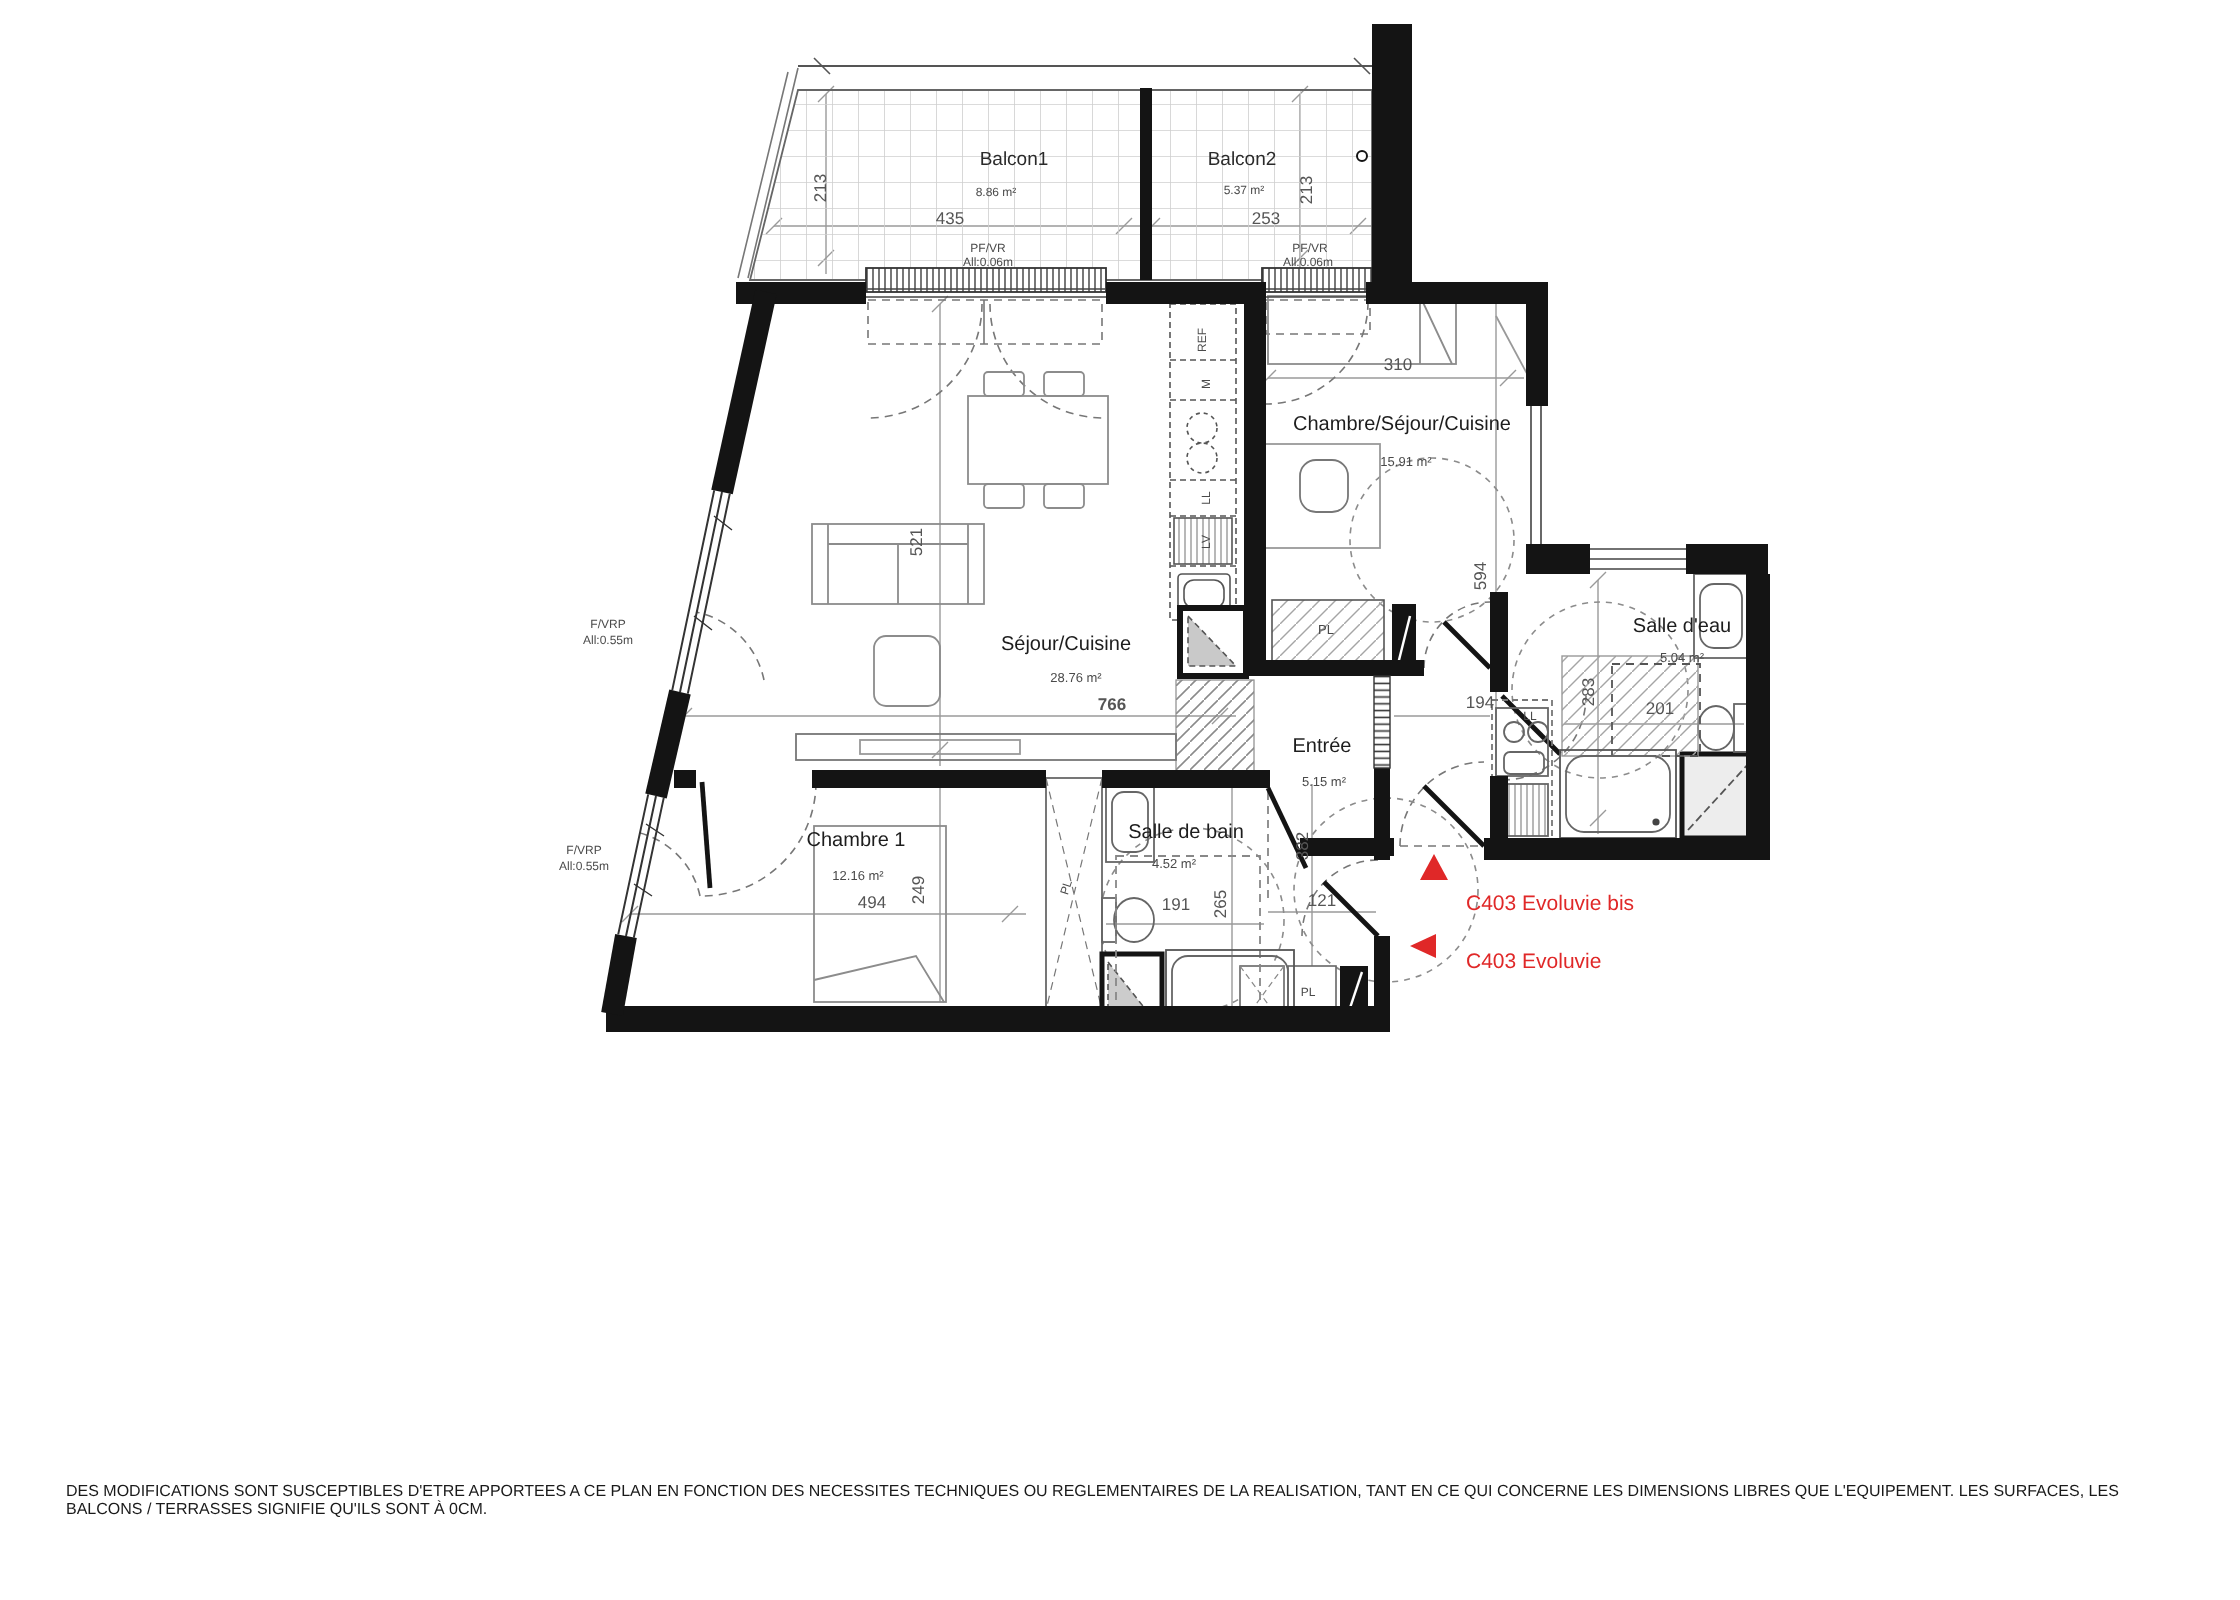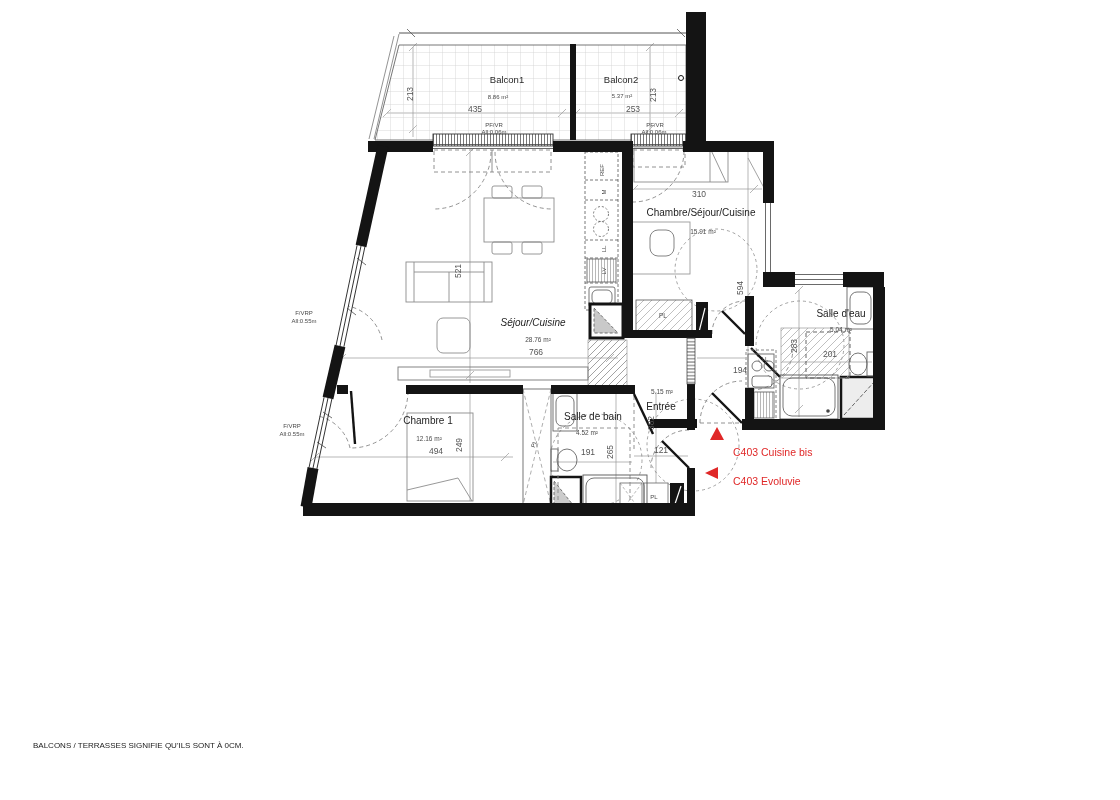--- a/index.html
+++ b/index.html
@@ -257,40 +257,40 @@
 <div class="lbl s6" style="left:494px;top:125px;">PF/VR</div>
 <div class="lbl s6" style="left:494px;top:132px;">All:0.06m</div>
 
 <div class="lbl s9" style="left:621px;top:80px;">Balcon2</div>
 <div class="lbl s6" style="left:622px;top:96px;">5.37 m²</div>
 <div class="lbl s85" style="left:633px;top:109px;">253</div>
 <div class="lbl rot s85" style="left:653px;top:95px;">213</div>
 <div class="lbl s6" style="left:655px;top:125px;">PF/VR</div>
 <div class="lbl s6" style="left:654px;top:132px;">All:0.06m</div>
 
-<div class="lbl s10" style="left:533px;top:323px;font-style:italic;">Séjour/Cuisine</div>
+<div class="lbl s10" style="left:533px;top:323px;">Séjour/Cuisine</div>
 <div class="lbl s65" style="left:538px;top:340px;">28.76 m²</div>
-<div class="lbl s85" style="left:536px;top:352px;">766</div>
+<div class="lbl s85" style="left:556px;top:352px;font-weight:bold;">766</div>
 <div class="lbl rot s85" style="left:458px;top:271px;">521</div>
 
 <div class="lbl s10" style="left:701px;top:213px;">Chambre/Séjour/Cuisine</div>
 <div class="lbl s65" style="left:703px;top:232px;">15.91 m²</div>
-<div class="lbl s85" style="left:699px;top:182px;margin-top:12px;">310</div>
+<div class="lbl s85" style="left:699px;top:182px;">310</div>
 <div class="lbl rot s85" style="left:740px;top:288px;">594</div>
 
 <div class="lbl s10" style="left:841px;top:314px;">Salle d'eau</div>
 <div class="lbl s65" style="left:841px;top:330px;">5.04 m²</div>
 <div class="lbl rot s85" style="left:794px;top:346px;">283</div>
 <div class="lbl s85" style="left:830px;top:354px;">201</div>
 
-<div class="lbl s10" style="left:661px;top:374px;margin-top:33px;">Entrée</div>
+<div class="lbl s10" style="left:661px;top:374px;">Entrée</div>
 <div class="lbl s65" style="left:662px;top:392px;">5.15 m²</div>
 <div class="lbl rot s85" style="left:651px;top:423px;">382</div>
 <div class="lbl s85" style="left:661px;top:450px;">121</div>
-<div class="lbl s85" style="left:740px;top:351px;margin-top:19px;">194</div>
+<div class="lbl s85" style="left:740px;top:351px;">194</div>
 
 <div class="lbl s10" style="left:593px;top:417px;">Salle de bain</div>
 <div class="lbl s65" style="left:587px;top:433px;">4.52 m²</div>
 <div class="lbl s85" style="left:588px;top:452px;">191</div>
 <div class="lbl rot s85" style="left:610px;top:452px;">265</div>
 
 <div class="lbl s10" style="left:428px;top:421px;text-align:right;">Chambre 1</div>
 <div class="lbl s65" style="left:429px;top:439px;">12.16 m²</div>
 <div class="lbl s85" style="left:436px;top:451px;">494</div>
 <div class="lbl rot s85" style="left:459px;top:445px;">249</div>
@@ -305,20 +305,21 @@
 <div class="lbl s6" style="left:654px;top:497px;">PL</div>
 
 <div class="lbl rot s6" style="left:602px;top:170px;">REF</div>
 <div class="lbl rot s6" style="left:604px;top:192px;">M</div>
 <div class="lbl rot s6" style="left:604px;top:249px;">LL</div>
 <div class="lbl rot s6" style="left:604px;top:271px;">LV</div>
 <div class="lbl s6" style="left:765px;top:359px;">LL</div>
 
 <div class="tri tri-up" style="left:710px;top:427px;"></div>
 <div class="tri tri-left" style="left:705px;top:467px;"></div>
-<div class="lbl red" style="left:733px;top:452px;">C403 Cuisine bis</div>
+<div class="lbl red" style="left:733px;top:452px;">C403 Evoluvie bis</div>
 <div class="lbl red" style="left:733px;top:481px;">C403 Evoluvie</div>
 
 <div id="footer">
+  <div>DES MODIFICATIONS SONT SUSCEPTIBLES D'ETRE APPORTEES A CE PLAN EN FONCTION DES NECESSITES TECHNIQUES OU REGLEMENTAIRES DE LA REALISATION, TANT EN CE QUI CONCERNE LES DIMENSIONS LIBRES QUE L'EQUIPEMENT. LES SURFACES, LES</div>
   <div>BALCONS / TERRASSES SIGNIFIE QU'ILS SONT À 0CM.</div>
 </div>
 
 </div>
 
 </body></html>

